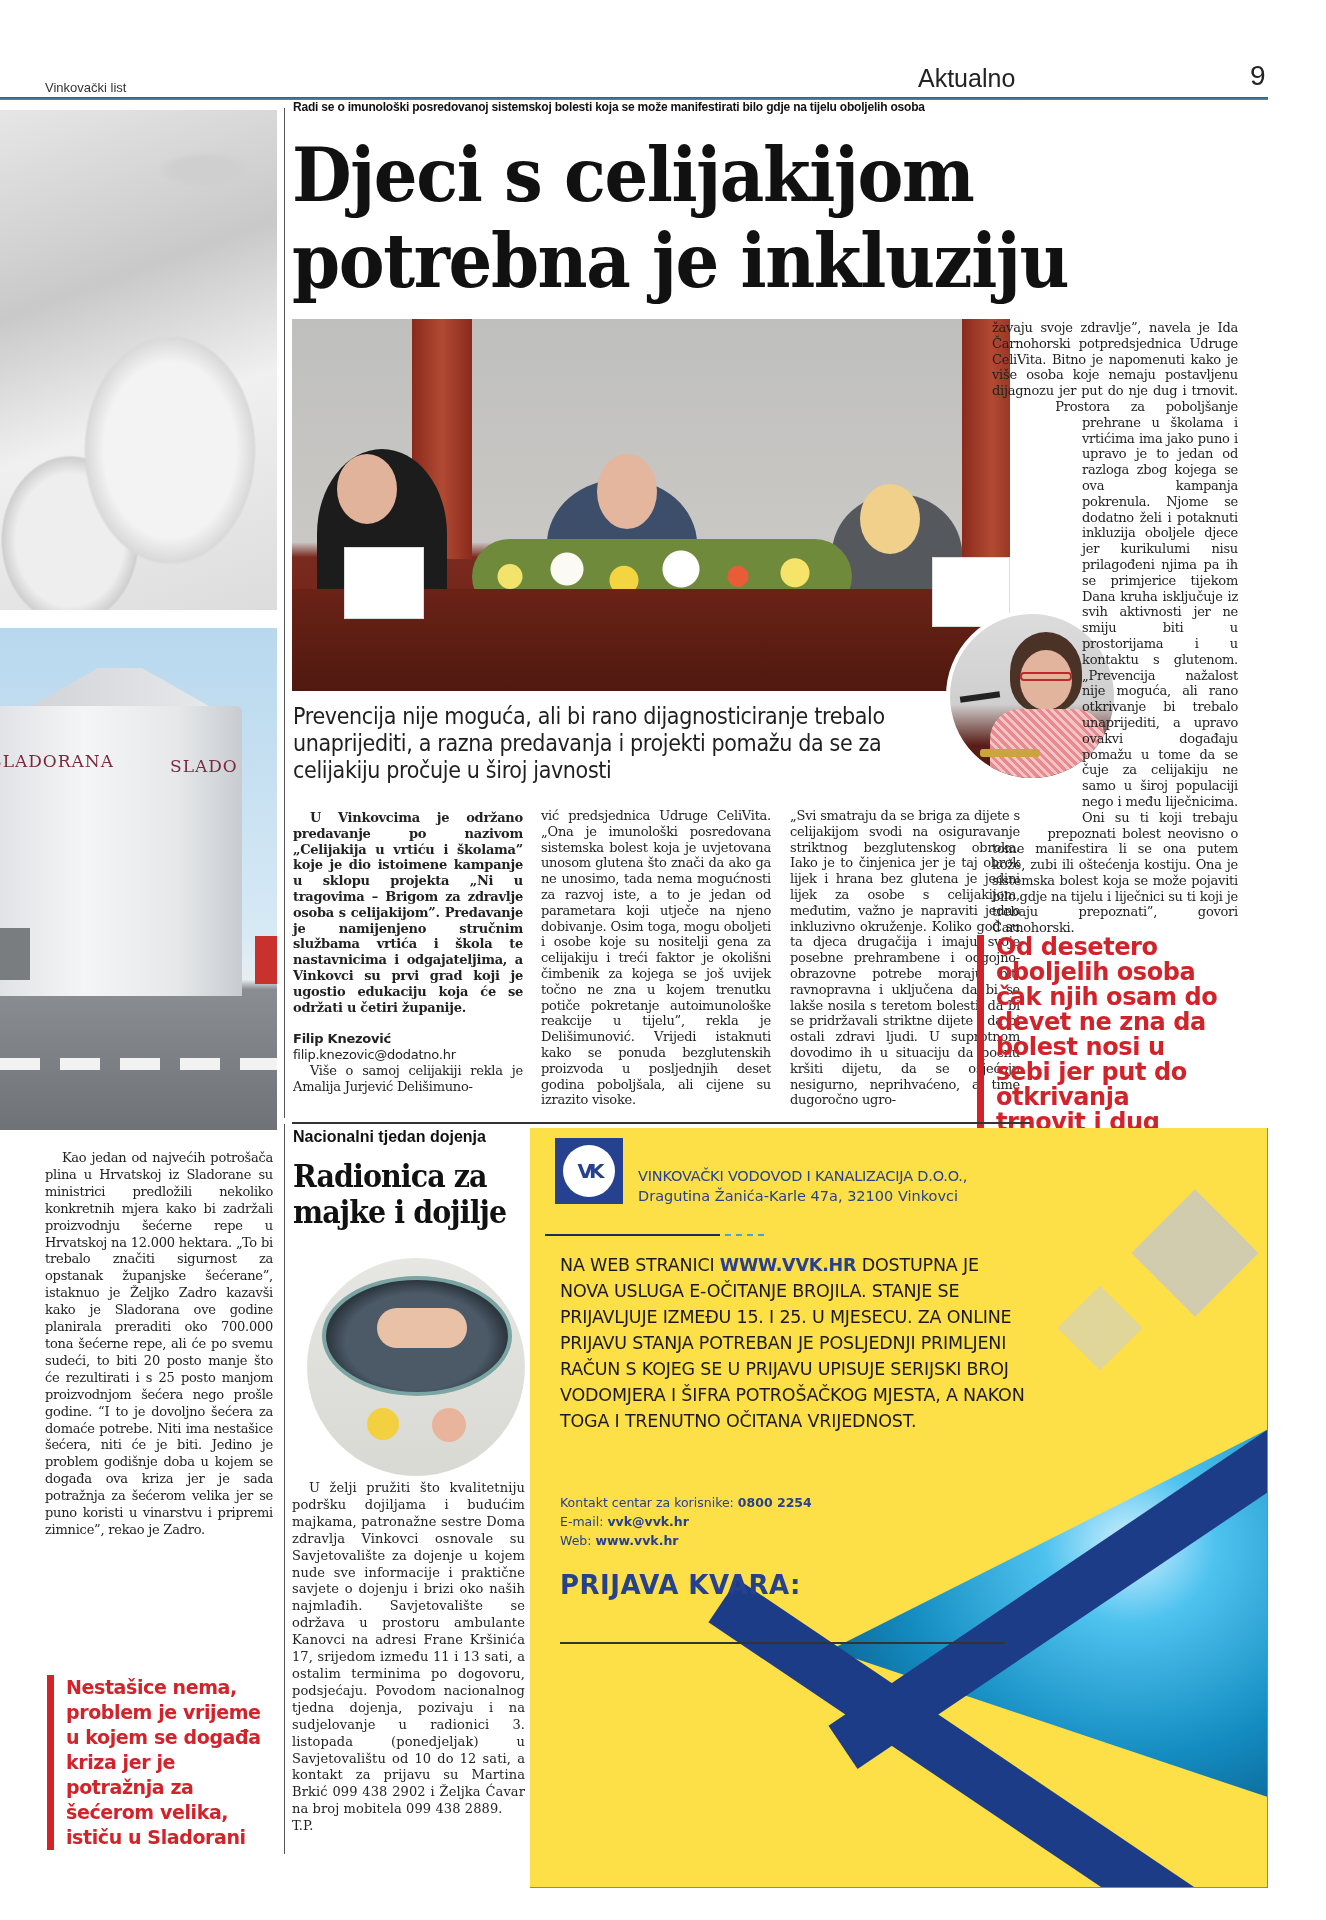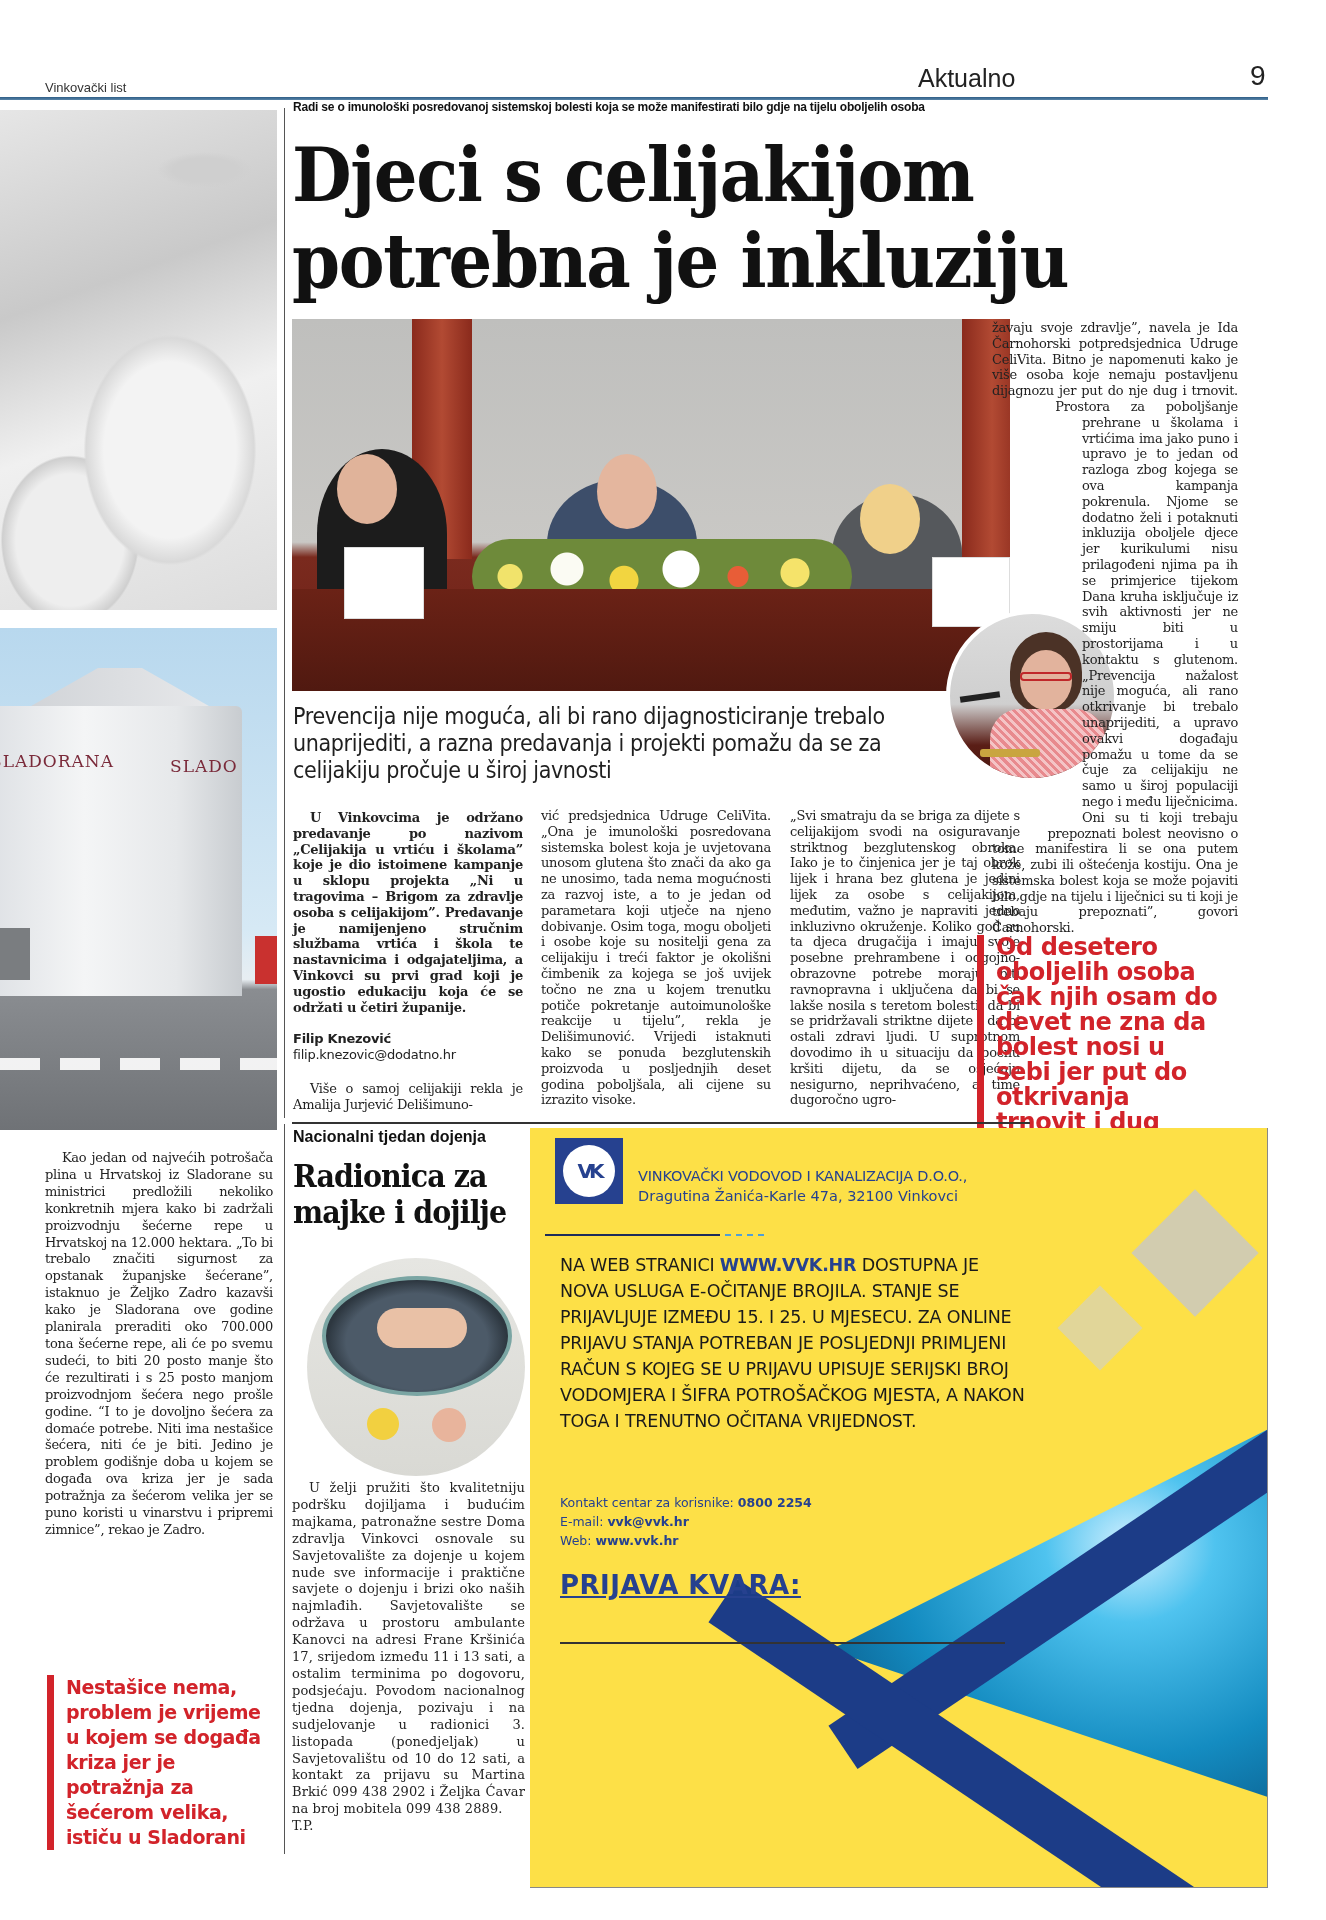--- a/index.html
+++ b/index.html
@@ -91,21 +91,21 @@
   .ad-logo .circle { width: 52px; height: 52px; border-radius: 50%; background: #fff; display: flex; align-items: center; justify-content: center; font-family: "DejaVu Sans", sans-serif; font-weight: bold; color: #26418f; font-size: 20px; letter-spacing: -4px; }
   .ad-company { position: absolute; left: 108px; top: 40px; font-family: "DejaVu Sans", sans-serif; font-size: 14.5px; color: #26418f; letter-spacing: -0.2px; }
   .ad-address { position: absolute; left: 108px; top: 60px; font-family: "DejaVu Sans", sans-serif; font-size: 14.5px; color: #26418f; }
   .ad-divider { position: absolute; left: 15px; top: 106px; width: 175px; height: 2px; background: #1d2c5a; }
   .ad-dashes { position: absolute; left: 195px; top: 106px; width: 40px; height: 2px; background: repeating-linear-gradient(90deg,#4f9fd6 0 6px, transparent 6px 11px); }
   .ad-body { position: absolute; left: 30px; top: 124px; width: 470px; font-family: "DejaVu Sans", sans-serif; font-size: 17.5px; line-height: 26px; color: #1a1a1a; letter-spacing: -0.2px; }
   .ad-body b { color: #26418f; }
   .ad-body-rule { position: absolute; left: 0; top: 390px; width: 445px; height: 2px; background: #333; }
   .ad-contact { position: absolute; left: 30px; top: 365px; font-family: "DejaVu Sans", sans-serif; font-size: 12.5px; line-height: 19px; color: #26418f; }
   .ad-contact b { font-weight: bold; }
-  .ad-kvara { position: absolute; left: 30px; top: 442px; font-family: "DejaVu Sans", sans-serif; font-weight: bold; font-size: 26px; color: #26418f; letter-spacing: 0.5px; text-decoration: underline; }
+  .ad-kvara { position: absolute; left: 30px; top: 442px; font-family: "DejaVu Sans", sans-serif; font-weight: bold; font-size: 26px; color: #26418f; letter-spacing: 0.5px; }
   .ad-kvara-text { position: absolute; left: 30px; top: 480px; font-family: "DejaVu Sans", sans-serif; font-size: 19px; line-height: 28px; color: #111; }
   .ad-diamond1 { position: absolute; left: 620px; top: 80px; width: 90px; height: 90px; background: #c7c7c9; transform: rotate(45deg); opacity: .8; }
   .ad-diamond2 { position: absolute; left: 540px; top: 170px; width: 60px; height: 60px; background: #cfcfd1; transform: rotate(45deg); opacity: .6; }
   .ad-stripe { position: absolute; background: #1c3c87; }
   .ad-water { position: absolute; left: 300px; top: 270px; width: 500px; height: 420px;
     background: radial-gradient(ellipse at 60% 35%, #d2f0ff 0%, #4fc3ef 20%, #148cc1 55%, #0a5a89 85%);
     clip-path: polygon(100% 0, 100% 100%, 0 60%); }
 </style>
 </head>
 <body>
@@ -157,21 +157,21 @@
   <div class="mic"></div>
   <div class="lamp"></div>
 </div>
 
 <div class="deck">Prevencija nije moguća, ali bi rano dijagnosticiranje trebalo unaprijediti, a razna predavanja i projekti pomažu da se za celijakiju pročuje u široj javnosti</div>
 
 <div class="col" style="left:293px;top:810px;width:230px;">
   <p class="lead indent">U Vinkovcima je održano predavanje po nazivom „Celijakija u vrtiću i školama” koje je dio istoimene kampanje u sklopu projekta „Ni u tragovima – Brigom za zdravlje osoba s celijakijom”. Predavanje je namijenjeno stručnim službama vrtića i škola te nastavnicima i odgajateljima, a Vinkovci su prvi grad koji je ugostio edukaciju koja će se održati u četiri županije.</p>
   <p class="byline-name">Filip Knezović</p>
   <p class="byline-mail">filip.knezovic@dodatno.hr</p>
-  <p class="indent" style="margin-top:18px;">Više o samoj celijakiji rekla je Amalija Jurjević Delišimuno-</p>
+  <p class="indent" style="">Više o samoj celijakiji rekla je Amalija Jurjević Delišimuno-</p>
 </div>
 <div class="col" style="left:541px;top:808px;width:230px;">vić predsjednica Udruge CeliVita. „Ona je imunološki posredovana sistemska bolest koja je uvjetovana unosom glutena što znači da ako ga ne unosimo, tada nema mogućnosti za razvoj iste, a to je jedan od parametara koji utječe na njeno dobivanje. Osim toga, mogu oboljeti i osobe koje su nositelji gena za celijakiju i treći faktor je okolišni čimbenik za kojega se još uvijek točno ne zna u kojem trenutku potiče pokretanje autoimunološke reakcije u tijelu”, rekla je Delišimunović. Vrijedi istaknuti kako se ponuda bezglutenskih proizvoda u posljednjih deset godina poboljšala, ali cijene su izrazito visoke.</div>
 <div class="col" style="left:790px;top:808px;width:230px;">„Svi smatraju da se briga za dijete s celijakijom svodi na osiguravanje striktnog bezglutenskog obroka. Iako je to činjenica jer je taj obrok lijek i hrana bez glutena je jedini lijek za osobe s celijakijom, međutim, važno je napraviti jedno inkluzivno okruženje. Koliko god su ta djeca drugačija i imaju svoje posebne prehrambene i odgojno-obrazovne potrebe moraju biti ravnopravna i uključena da bi se lakše nosila s teretom bolesti, da bi se pridržavali striktne dijete i da bi ostali zdravi ljudi. U suprotnom dovodimo ih u situaciju da počnu kršiti dijetu, da se osjećaju nesigurno, neprihvaćeno, a time dugoročno ugro-</div>
 
 <div class="right-col">
   <div class="float-shape"></div>
   <div class="wrap">žavaju svoje zdravlje”, navela je Ida Čarnohorski potpredsjednica Udruge CeliVita. Bitno je napomenuti kako je više osoba koje nemaju postavljenu dijagnozu jer put do nje dug i trnovit. Prostora za poboljšanje prehrane u školama i vrtićima ima jako puno i upravo je to jedan od razloga zbog kojega se ova kampanja pokrenula. Njome se dodatno želi i potaknuti inkluzija oboljele djece jer kurikulumi nisu prilagođeni njima pa ih se primjerice tijekom Dana kruha isključuje iz svih aktivnosti jer ne smiju biti u prostorijama i u kontaktu s glutenom. „Prevencija nažalost nije moguća, ali rano otkrivanje bi trebalo unaprijediti, a upravo ovakvi događaju pomažu u tome da se čuje za celijakiju ne samo u široj populaciji nego i među liječnicima. Oni su ti koji trebaju prepoznati bolest neovisno o tome manifestira li se ona putem kože, zubi ili oštećenja kostiju. Ona je sistemska bolest koja se može pojaviti bilo gdje na tijelu i liječnici su ti koji je trebaju prepoznati”, govori Čarnohorski.</div>
 </div>
 
 <div class="pullquote pq1">Od desetero oboljelih osoba čak njih osam do devet ne zna da bolest nosi u sebi jer put do otkrivanja trnovit i dug</div>

